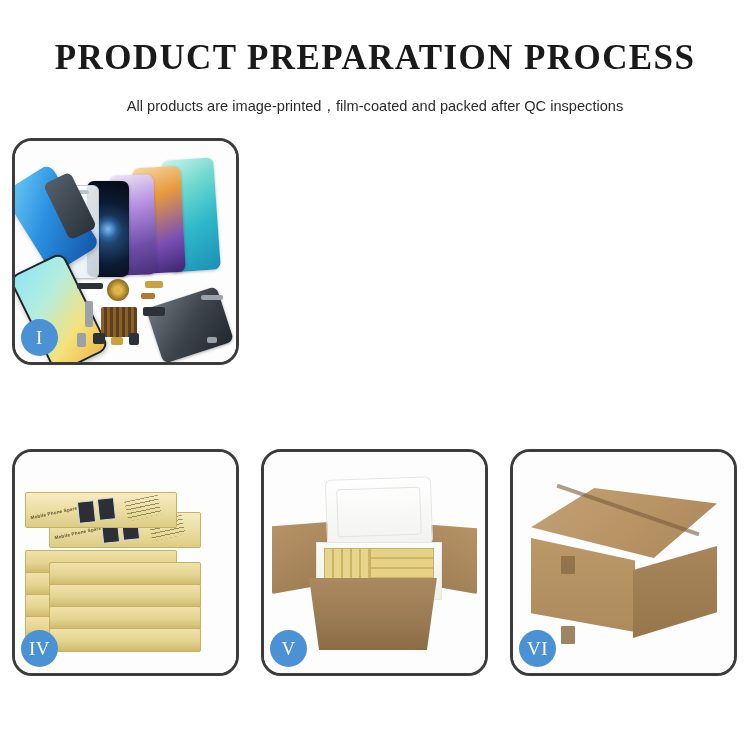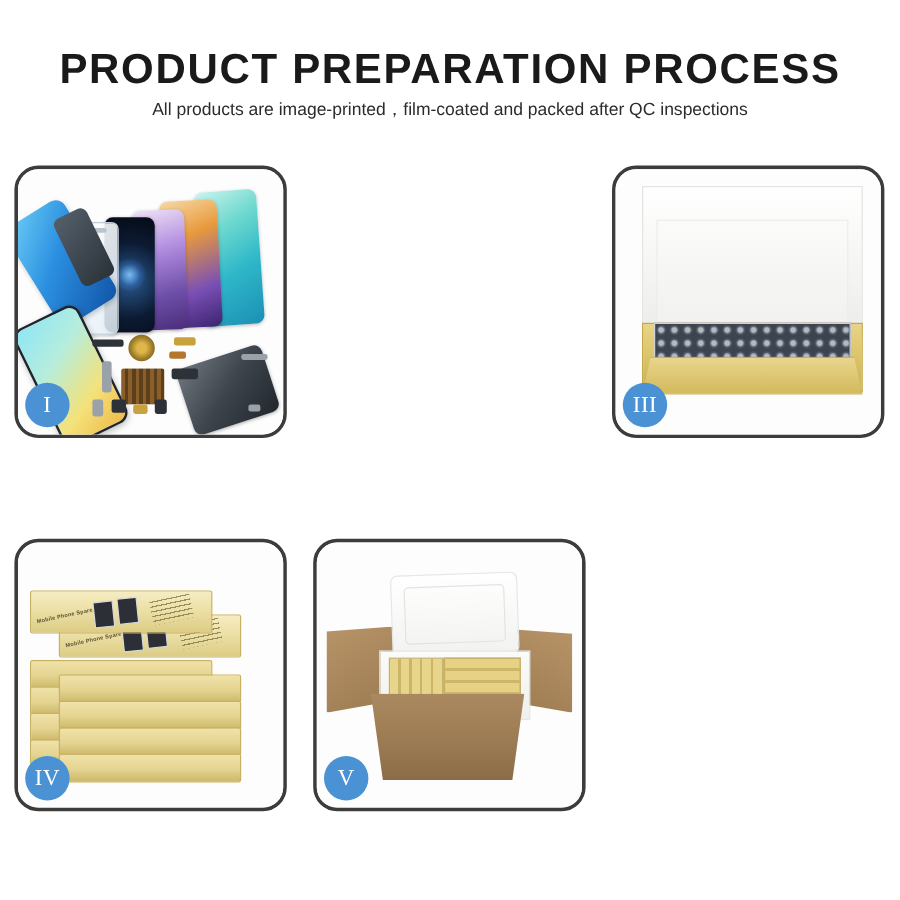--- a/index.html
+++ b/index.html
@@ -22,30 +22,30 @@
 
   
   .header {
     position: absolute;
     left: 0;
     top: 36px;
     width: 750px;
     text-align: center;
   }
   .title {
-    font-family: Liberation Sans, sans-serif;
+    font-family: Liberation Serif, serif;
     font-size: 35px;
     font-weight: 700;
     letter-spacing: 1.4px;
     color: #1a1a1a;
     line-height: 44px;
     white-space: nowrap;
   }
   .subtitle {
-    margin-top: 2px;
+    margin-top: 16px;
     font-family: "Liberation Sans", sans-serif;
     font-size: 14.6px;
     font-weight: 400;
     color: #2b2b2b;
     line-height: 20px;
     white-space: nowrap;
   }
 
   
   .grid {
@@ -464,32 +464,20 @@
         <div class="chip dark" style="left:78px; top:192px; width:12px; height:11px;"></div>
         <div class="chip gold" style="left:96px; top:196px; width:12px; height:8px;"></div>
         <div class="chip dark" style="left:114px; top:192px; width:10px; height:12px;"></div>
         <div class="chip silver" style="left:186px; top:154px; width:22px; height:5px;"></div>
         <div class="chip silver" style="left:192px; top:196px; width:10px; height:6px;"></div>
       </div>
       <div class="badge">I</div>
     </div>
 
 
-    <div class="panel p3">
-      <div class="canvas">
-        <div class="box3-lid-flapL"></div>
-        <div class="box3-lid-flapR"></div>
-        <div class="box3-lid"></div>
-        <div class="box3-foam"></div>
-        <div class="box3-base"></div>
-        <div class="box3-bubble"></div>
-        <div class="box3-base-front"></div>
-      </div>
-      <div class="badge">III</div>
-    </div>
 
     <div class="panel p4">
       <div class="canvas">
 
         <div class="stackbox" style="left:10px; top:98px;"></div>
         <div class="stackbox" style="left:10px; top:120px;"></div>
         <div class="stackbox" style="left:10px; top:142px;"></div>
         <div class="stackbox" style="left:10px; top:164px;"></div>
 
         <div class="stackbox" style="left:34px; top:110px;"></div>
@@ -520,15 +508,26 @@
         <div class="v-flapR"></div>
         <div class="v-foamlid"></div>
         <div class="v-foambox"></div>
         <div class="v-inner"></div>
         <div class="v-inner2"></div>
         <div class="v-carton"></div>
       </div>
       <div class="badge">V</div>
     </div>
 
+    <div class="panel p6">
+      <div class="canvas">
+        <div class="vi-top"></div>
+        <div class="vi-front"></div>
+        <div class="vi-side"></div>
+        <div class="vi-seam"></div>
+        <div class="vi-tape" style="left:48px; top:104px;"></div>
+        <div class="vi-tape" style="left:48px; top:174px;"></div>
+      </div>
+      <div class="badge">VI</div>
+    </div>
 
   </div>
 </div>
 
 </body></html>

